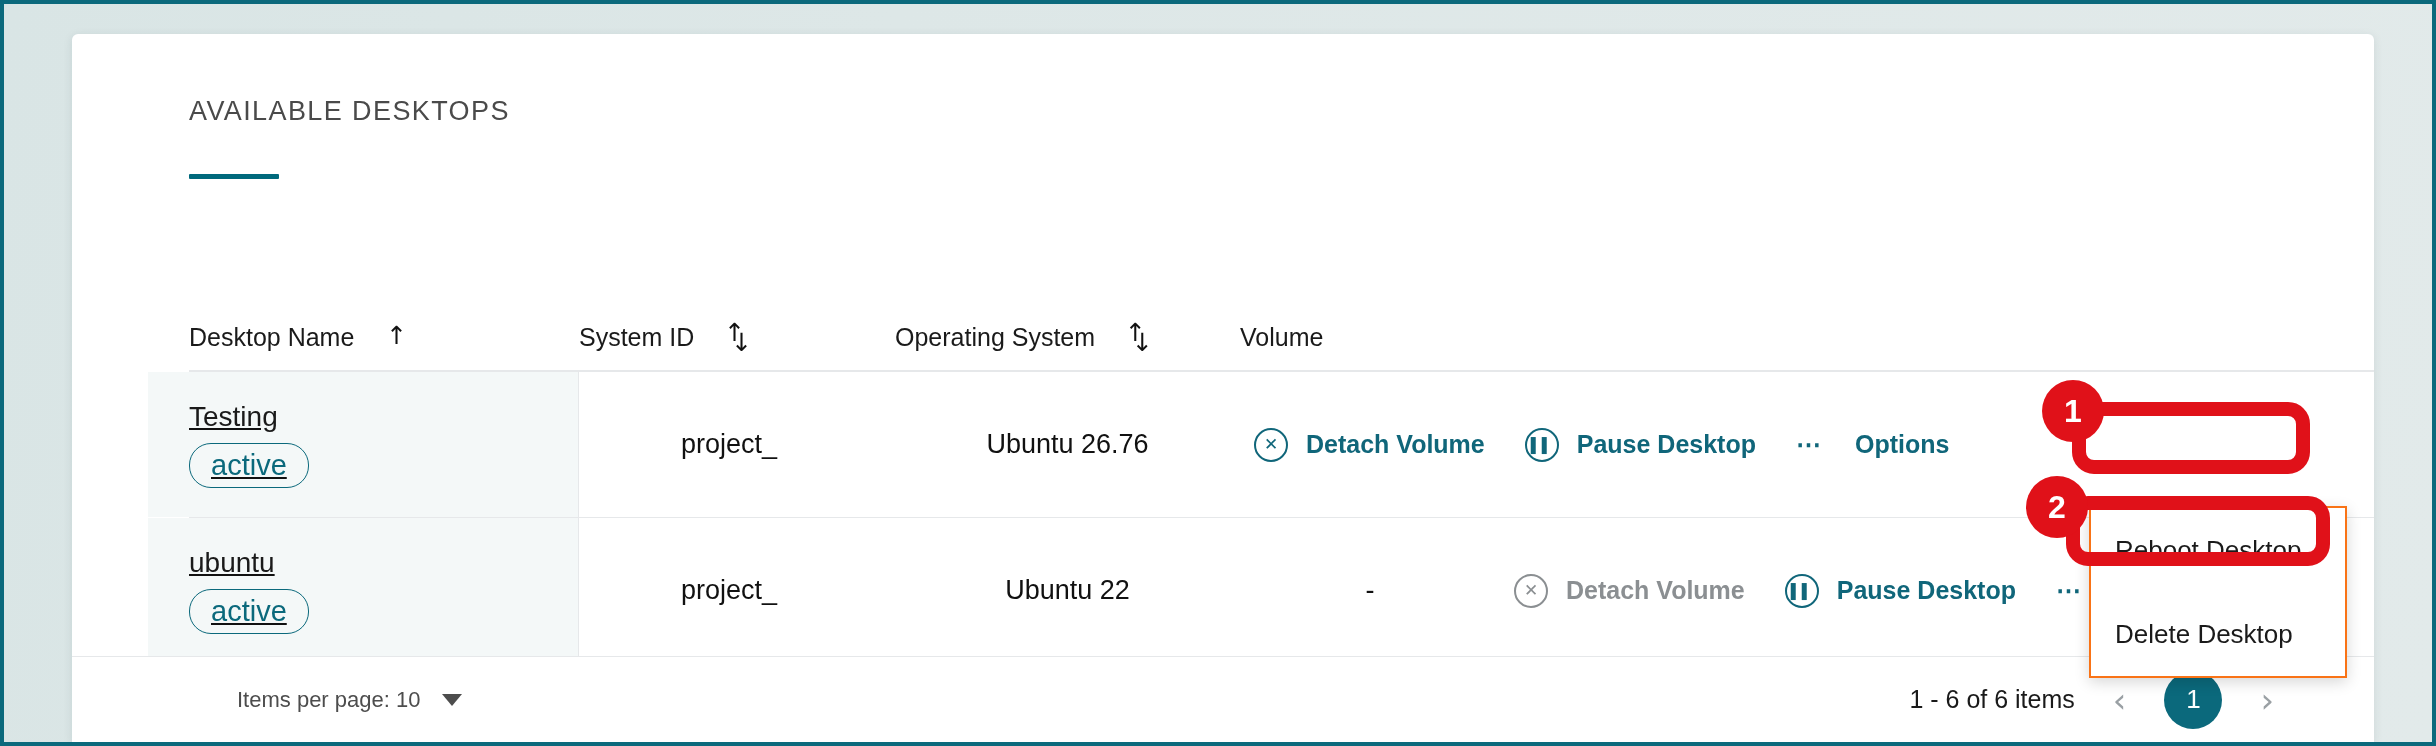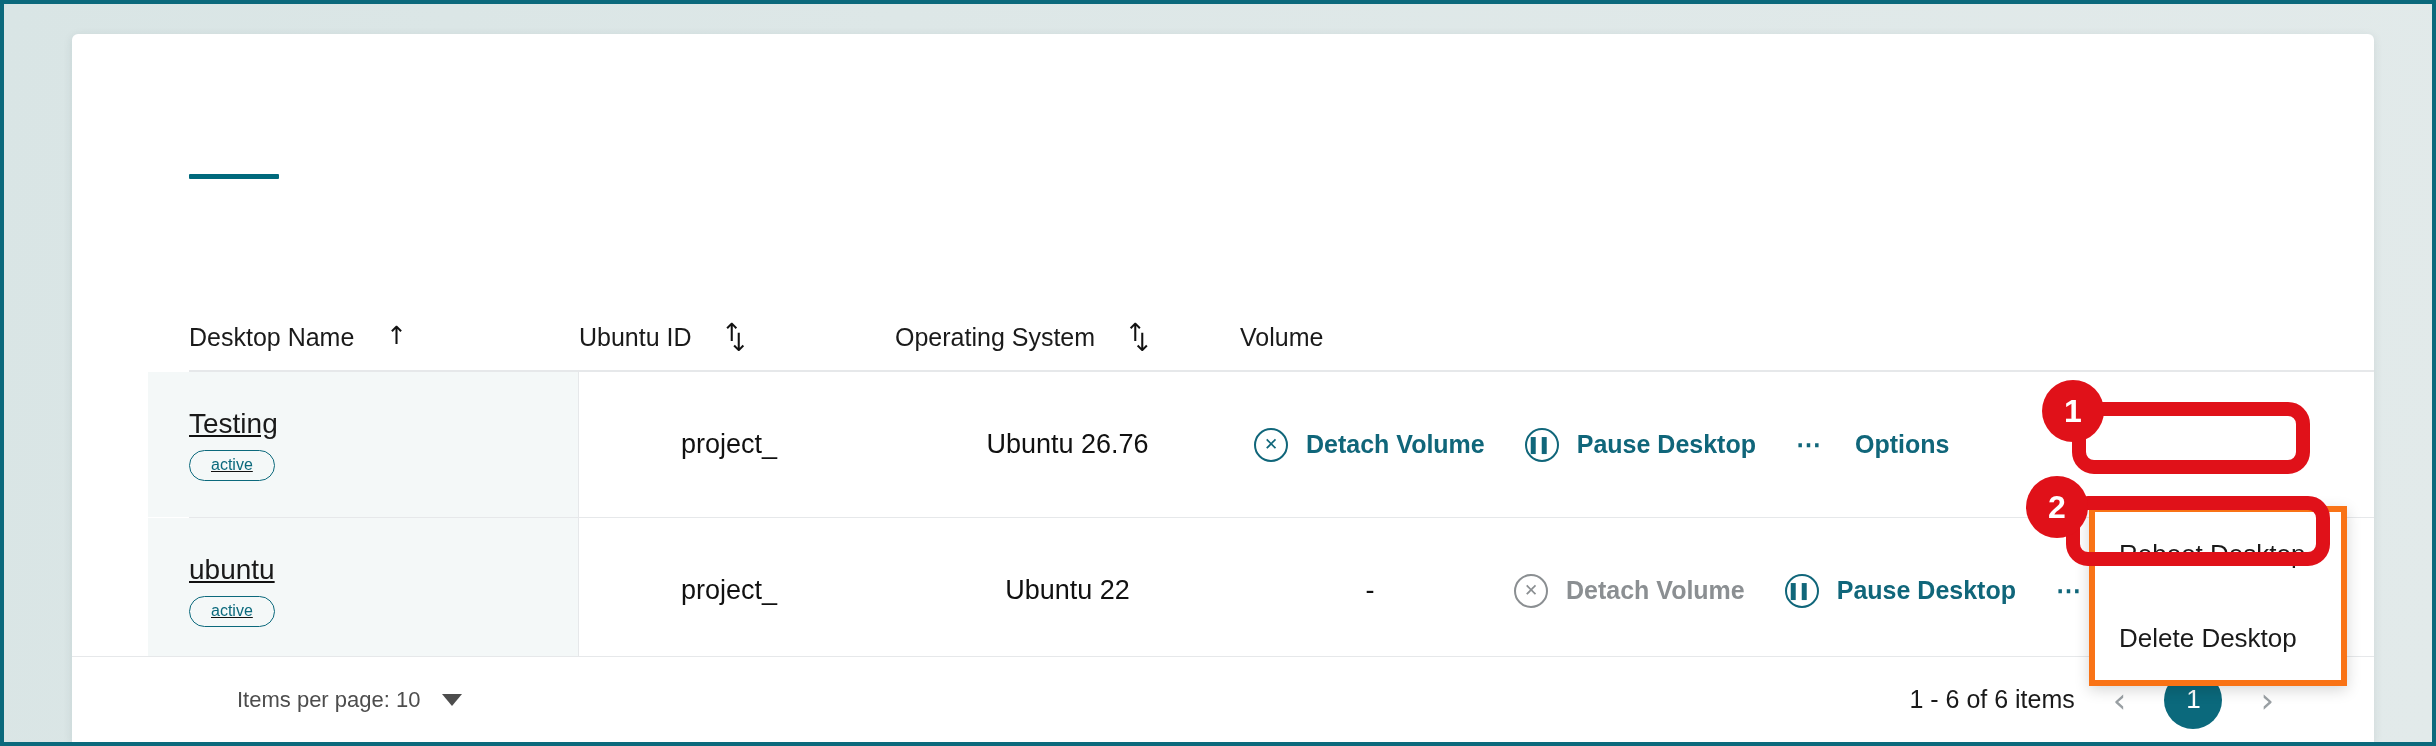--- a/index.html
+++ b/index.html
@@ -128,21 +128,21 @@
     gap: 10px;
     width: 431px;
     text-decoration: underline;
   }
   .name-text { font-size: 28px; color: #1a1a1a; }
   .badge {
     border: 1.5px solid #0b697c;
     color: #0b697c;
     border-radius: 22px;
     padding: 5px 21px;
-    font-size: 16px;
+    font-size: 29px;
     line-height: 1.15;
   }
 
   .center { justify-content: center; }
 
   
   .actions {
     display: flex;
     align-items: center;
     gap: 0;
@@ -175,21 +175,21 @@
     white-space: nowrap; cursor: pointer;
   }
 
   
   #dropdown {
     position: absolute;
     left: 2017px;
     top: 472px;
     width: 258px;
     background: #fff;
-    border: 6px solid #f97316;
+    border: 2px solid #f97316;
     box-shadow: 0 4px 14px rgba(0,0,0,0.16);
     z-index: 40;
   }
   .menu-item {
     height: 84px;
     display: flex;
     align-items: center;
     padding-left: 24px;
     font-size: 26px;
     color: #1a1a1a;
@@ -260,33 +260,34 @@
   #bd1 { left: 2038px; top: 376px; }
   #bd2 { left: 2022px; top: 472px; }
 </style>
 </head>
 <body>
 
 <div id="page">
 
   <div id="card">
 
+    <div class="card-title">AVAILABLE DESKTOPS</div>
     <div class="title-underline"></div>
 
     <div id="table">
 
       <div class="thead">
         <div class="th c-name">
           <span>Desktop Name</span>
           <span class="sort-ico single">
             <span class="up">↑</span>
           </span>
         </div>
         <div class="th c-proj">
-          <span>Ubuntu ID</span>
+          <span>System ID</span>
           <span class="sort-ico">
             <span class="up">↑</span>
             <span class="dn">↓</span>
           </span>
         </div>
         <div class="th c-os">
           <span>Operating System</span>
           <span class="sort-ico">
             <span class="up">↑</span>
             <span class="dn">↓</span>

